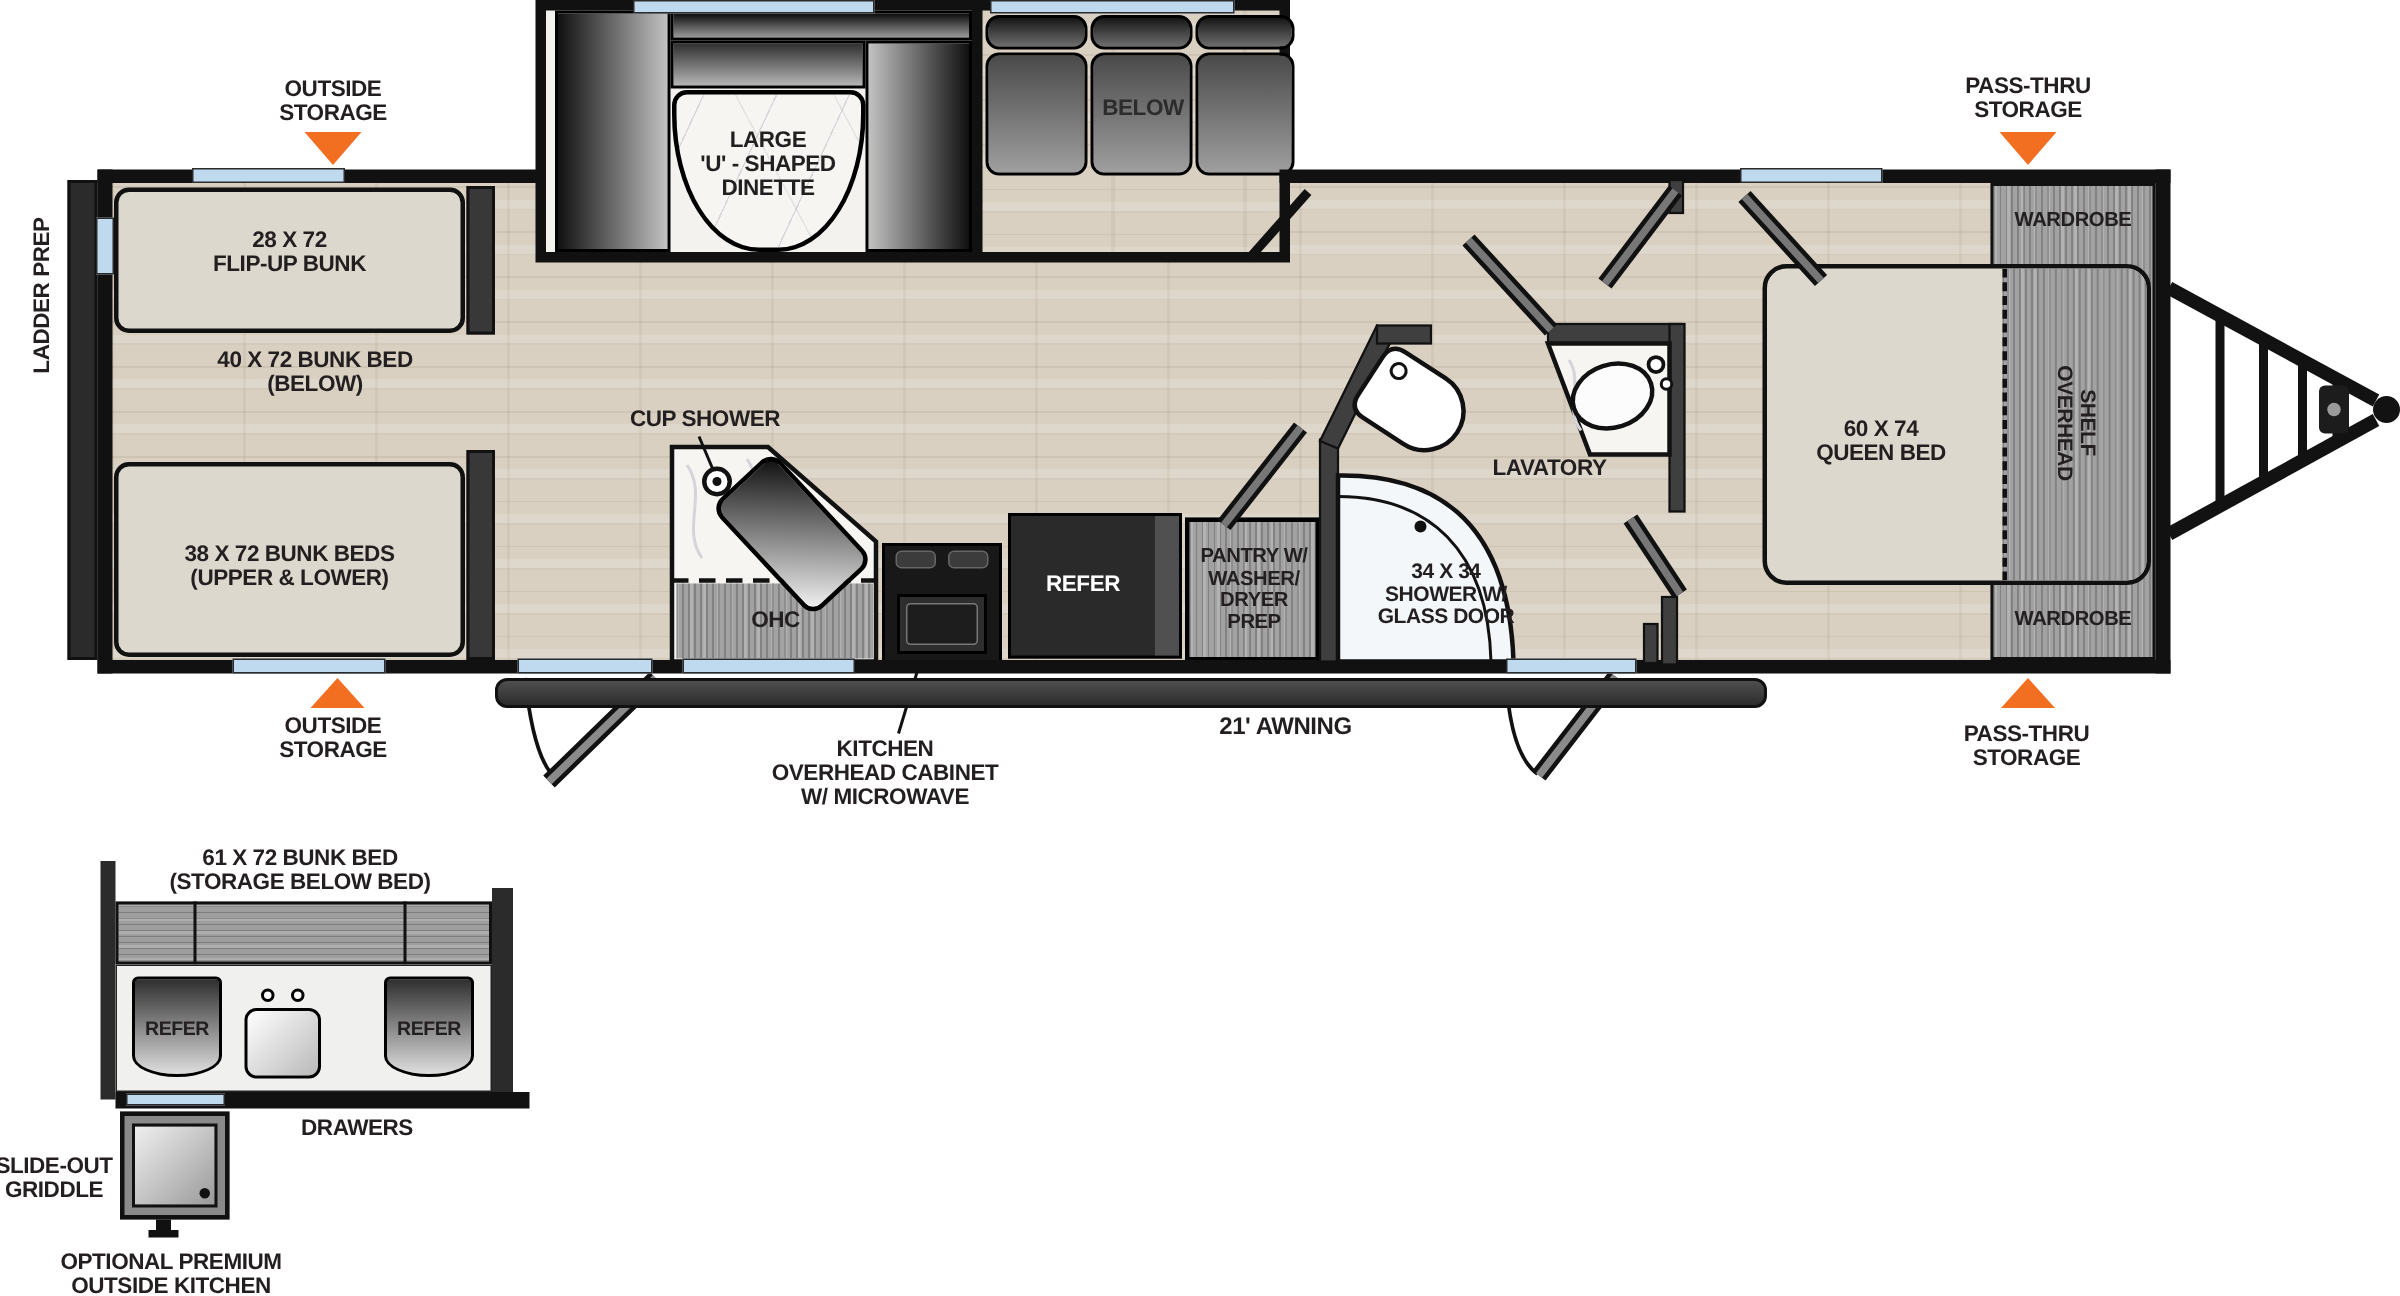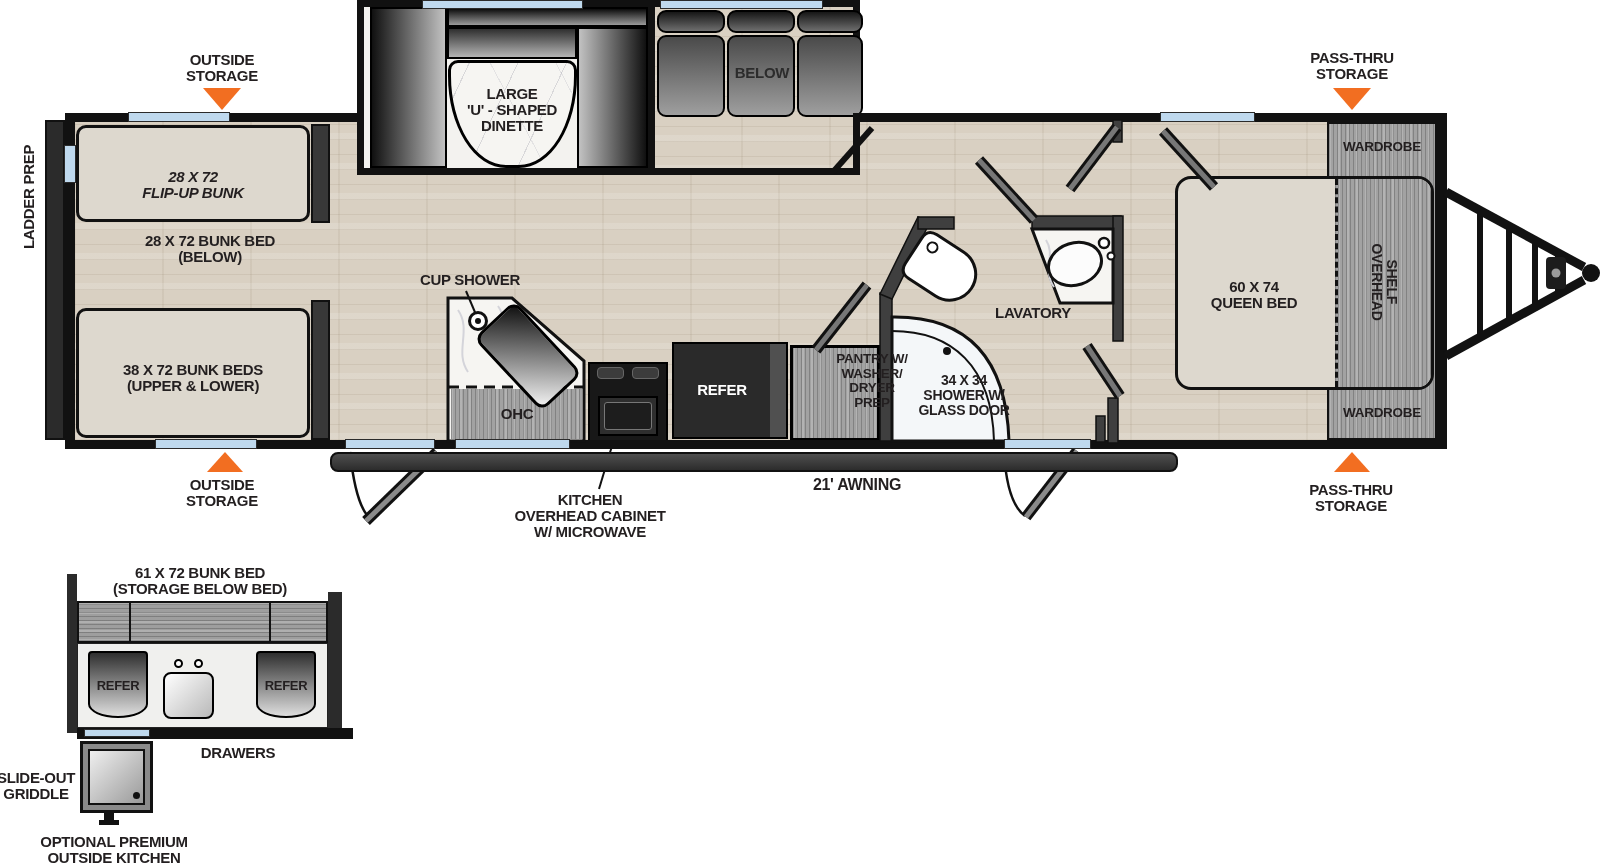--- a/index.html
+++ b/index.html
@@ -72,24 +72,24 @@
 
   <div class="abs cushion" style="left:657px;top:10px;width:68px;height:23px;background:linear-gradient(180deg,#161616,#6e6e6e);"></div>
   <div class="abs cushion" style="left:727px;top:10px;width:68px;height:23px;background:linear-gradient(180deg,#161616,#6e6e6e);"></div>
   <div class="abs cushion" style="left:797px;top:10px;width:66px;height:23px;background:linear-gradient(180deg,#161616,#6e6e6e);"></div>
   <div class="abs cushion" style="left:657px;top:35px;width:68px;height:82px;background:linear-gradient(180deg,#4a4a4a,#9f9f9f);"></div>
   <div class="abs cushion" style="left:727px;top:35px;width:68px;height:82px;background:linear-gradient(180deg,#4a4a4a,#9f9f9f);"></div>
   <div class="abs cushion" style="left:797px;top:35px;width:66px;height:82px;background:linear-gradient(180deg,#4a4a4a,#9f9f9f);"></div>
   <div class="lbl" style="left:762px;top:73px;color:#2c2c2c;">BELOW</div>
 
   <div class="abs mattress" style="left:76px;top:125px;width:234px;height:97px;"></div>
-  <div class="lbl" style="left:193px;top:185px;font-style:italic;">28 X 72
+  <div class="lbl" style="left:193px;top:169px;">28 X 72
 FLIP-UP BUNK</div>
   <div class="abs jamb" style="left:311px;top:124px;width:19px;height:99px;"></div>
-  <div class="lbl" style="left:210px;top:249px;">28 X 72 BUNK BED
+  <div class="lbl" style="left:210px;top:249px;">40 X 72 BUNK BED
 (BELOW)</div>
   <div class="abs mattress" style="left:76px;top:308px;width:234px;height:130px;"></div>
   <div class="lbl" style="left:193px;top:378px;">38 X 72 BUNK BEDS
 (UPPER &amp; LOWER)</div>
   <div class="abs jamb" style="left:311px;top:300px;width:19px;height:140px;"></div>
 
   <div class="abs gwood" style="left:451px;top:389px;width:131px;height:50px;z-index:6;"></div>
   <div class="lbl" style="left:517px;top:414px;">OHC</div>
   <div class="abs" style="left:478px;top:328px;width:100px;height:56px;border:3px solid #000;border-radius:10px;background:linear-gradient(135deg,#0d0d0d,#f5f5f5);transform:rotate(47deg);z-index:6;"></div>
   <div class="lbl" style="left:470px;top:280px;">CUP SHOWER</div>
@@ -98,21 +98,21 @@
   <div class="abs" style="left:597px;top:367px;width:27px;height:12px;background:#3c3c3c;border:1px solid #666;border-radius:4px;z-index:3;"></div>
   <div class="abs" style="left:632px;top:367px;width:27px;height:12px;background:#3c3c3c;border:1px solid #666;border-radius:4px;z-index:3;"></div>
   <div class="abs" style="left:598px;top:396px;width:60px;height:40px;background:#2e2e2e;border:2px solid #000;z-index:3;"></div>
   <div class="abs" style="left:604px;top:402px;width:48px;height:28px;background:#1d1d1d;border:1px solid #777;border-radius:3px;z-index:3;"></div>
 
   <div class="abs" style="left:672px;top:342px;width:116px;height:97px;background:#2a2a2a;border:2px solid #000;z-index:3;"></div>
   <div class="abs" style="left:770px;top:344px;width:16px;height:93px;background:#505050;z-index:3;"></div>
   <div class="lbl" style="left:722px;top:390px;color:#fff;">REFER</div>
 
   <div class="abs gwood" style="left:790px;top:345px;width:90px;height:96px;border:3px solid #000;z-index:3;"></div>
-  <div class="lbl" style="left:836px;top:381px;font-size:13.5px;margin-left:36px;">PANTRY W/
+  <div class="lbl" style="left:836px;top:393px;font-size:13.5px;">PANTRY W/
 WASHER/
 DRYER
 PREP</div>
 
   <div class="lbl" style="left:944px;top:396px;font-size:14px;margin-left:20px;">34 X 34
 SHOWER W/
 GLASS DOOR</div>
   <div class="lbl" style="left:1033px;top:313px;">LAVATORY</div>
 
   <div class="abs gwood" style="left:1327px;top:122px;width:110px;height:318px;border:2px solid #111;z-index:3;"></div>

